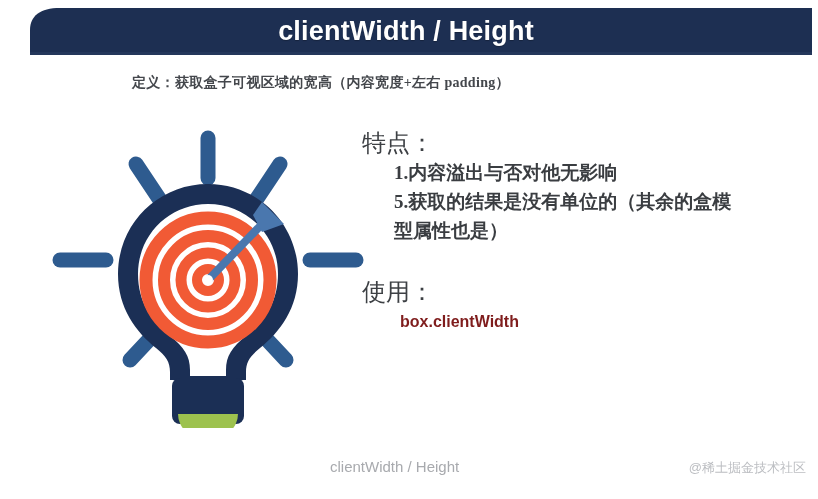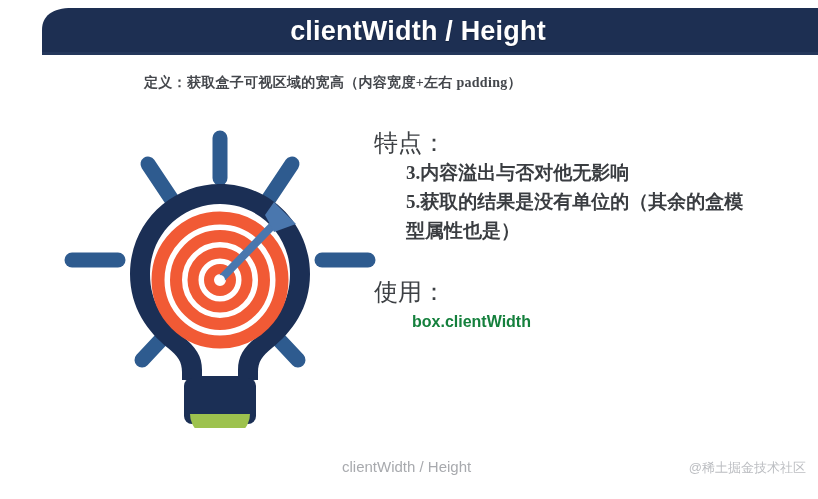--- a/index.html
+++ b/index.html
@@ -11,21 +11,20 @@
     width: 818px;
     height: 499px;
     overflow: hidden;
     font-family: "Liberation Sans", "DejaVu Sans", sans-serif;
     position: relative;
   }
   .slide {
     position: absolute;
     inset: 0;
     background: #ffffff;
-    margin-left: 12px;
   }
 
   
   .header-band {
     position: absolute;
     left: 0;
     top: 8px;
     width: 812px;
     height: 47px;
   }
@@ -99,21 +98,21 @@
     margin-top: 32px;
   }
   .code-list {
     margin: 2px 0 0 0;
     padding: 0 0 0 38px;
     list-style: none;
   }
   .code-line {
     font-size: 16px;
     font-weight: bold;
-    color: #15803d;
+    color: #7f1d1d;
     line-height: 25px;
     font-family: "Liberation Sans", "DejaVu Sans", sans-serif;
   }
 
   
   .footer-left {
     position: absolute;
     left: 330px;
     top: 458px;
     font-size: 15px;
@@ -195,21 +194,21 @@
         <circle cx="160" cy="152" r="5" fill="#ffffff"></circle>
       </g>
     </svg>
   </div>
 
   <div class="text-col">
 
     <p class="section-head">特点：</p>
 
     <ul class="feature-list">
-      <li class="feature-item">3.内容溢出与否对他无影响</li>
+      <li class="feature-item">1.内容溢出与否对他无影响</li>
       <li class="feature-item">5.获取的结果是没有单位的（其余的盒模
 型属性也是）</li>
     </ul>
 
     <div class="usage-block">
       <p class="section-head">使用：</p>
       <ul class="code-list">
         <li class="code-line">box.clientWidth</li>
       </ul>
     </div>

